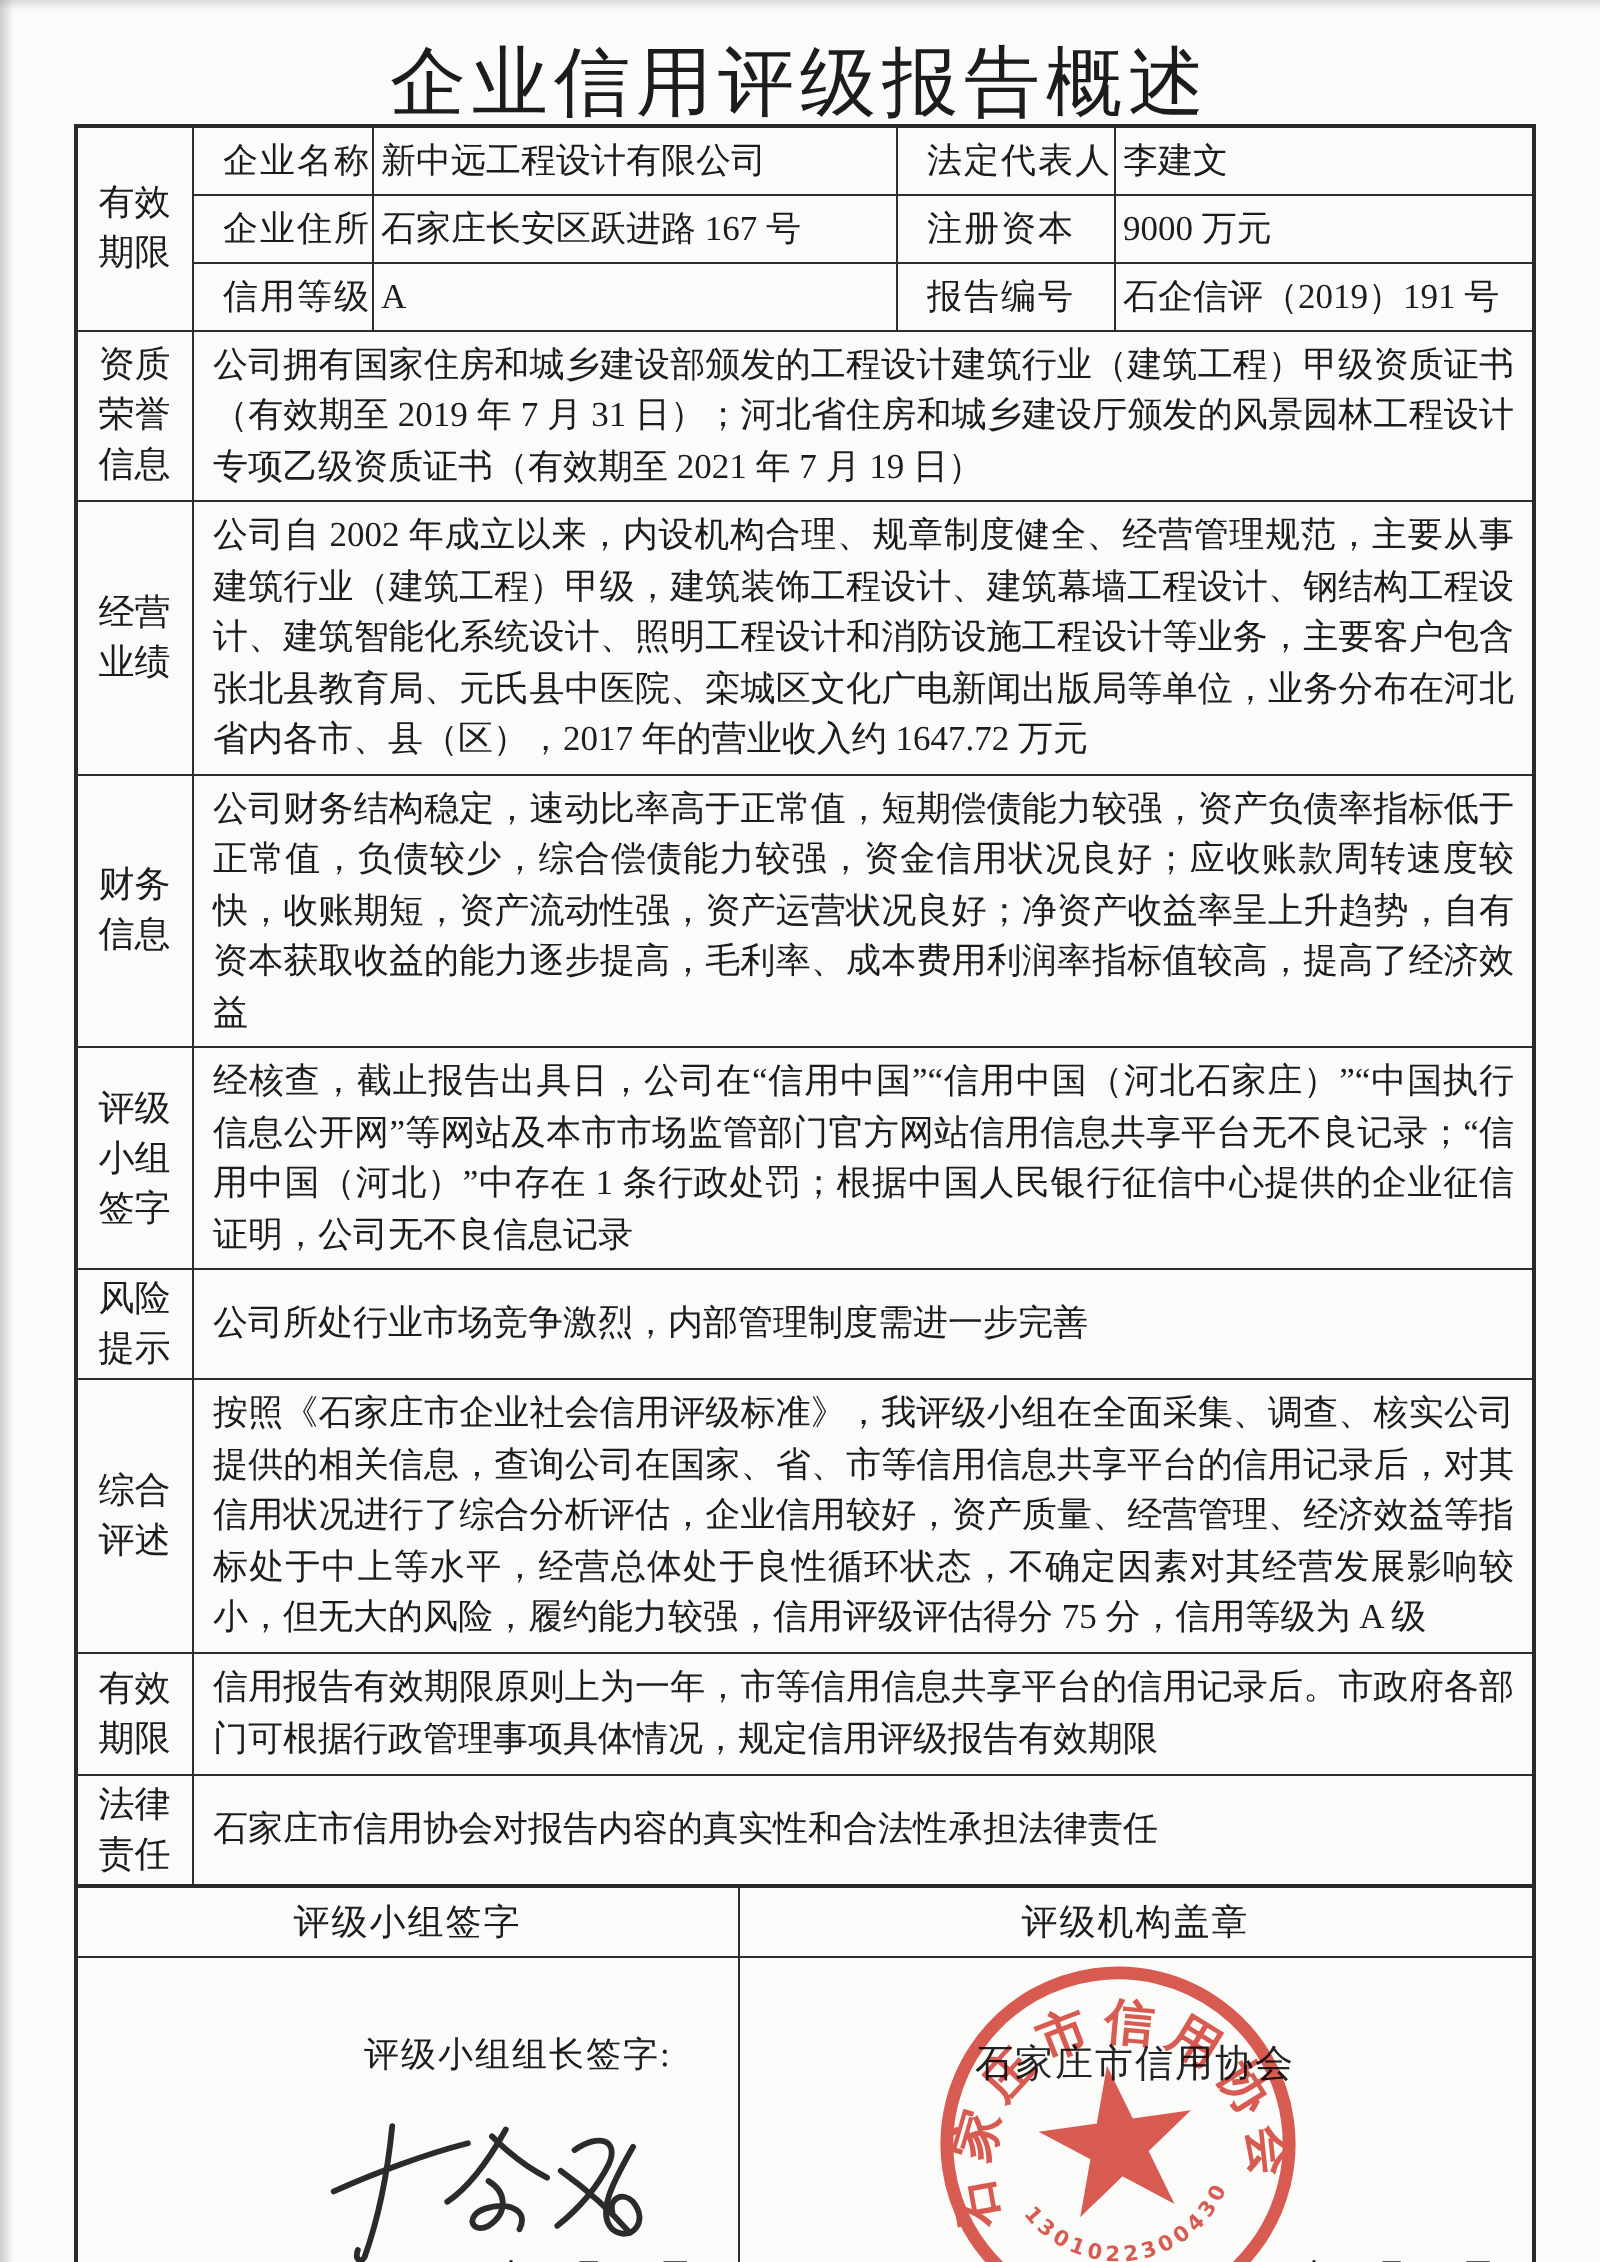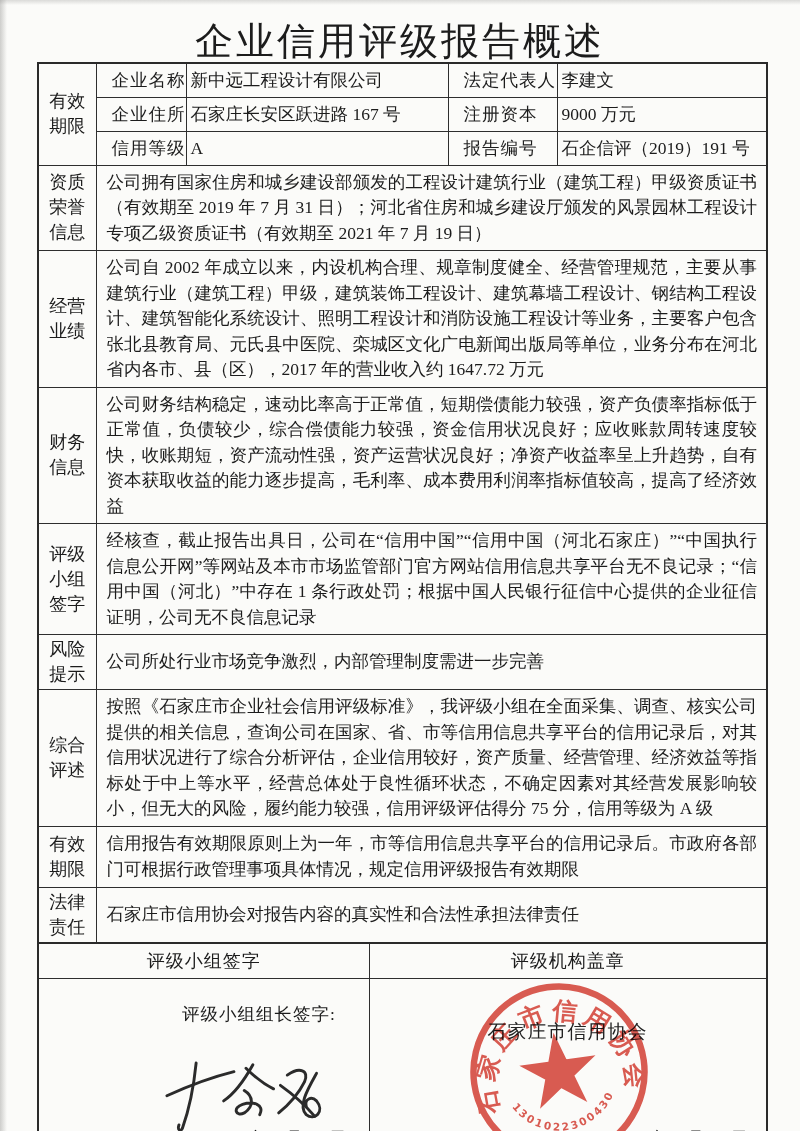--- a/index.html
+++ b/index.html
@@ -59,21 +59,21 @@
   tr.h-perf  td.content{ height:130px; }
   tr.h-fin   td.content{ height:99px; }
   tr.h-pub   td.content{ height:104px; }
   tr.h-risk  td.content{ height:44px; }
   tr.h-sum   td.content{ height:131px; }
   tr.h-valid td.content{ height:61px; }
   tr.h-legal td.content{ height:54px; }
   td.sign-head{ height:36px; text-align:center; font-size:18px; letter-spacing:1px; }
   td.sign-area{ height:185px; position:relative; vertical-align:top; }
   .leader-label{
-    position:absolute; left:143px; top:23px;
+    position:absolute; left:143px; top:36px;
     font-size:17.5px; letter-spacing:1px; white-space:nowrap;
   }
   .handwriting{ position:absolute; left:112px; top:72px; }
   .date-left{
     position:absolute; right:22px; bottom:13px;
     font-size:17.5px; white-space:nowrap;
   }
   .date-right{
     position:absolute; right:18px; bottom:13px;
     font-size:17.5px; white-space:nowrap;

